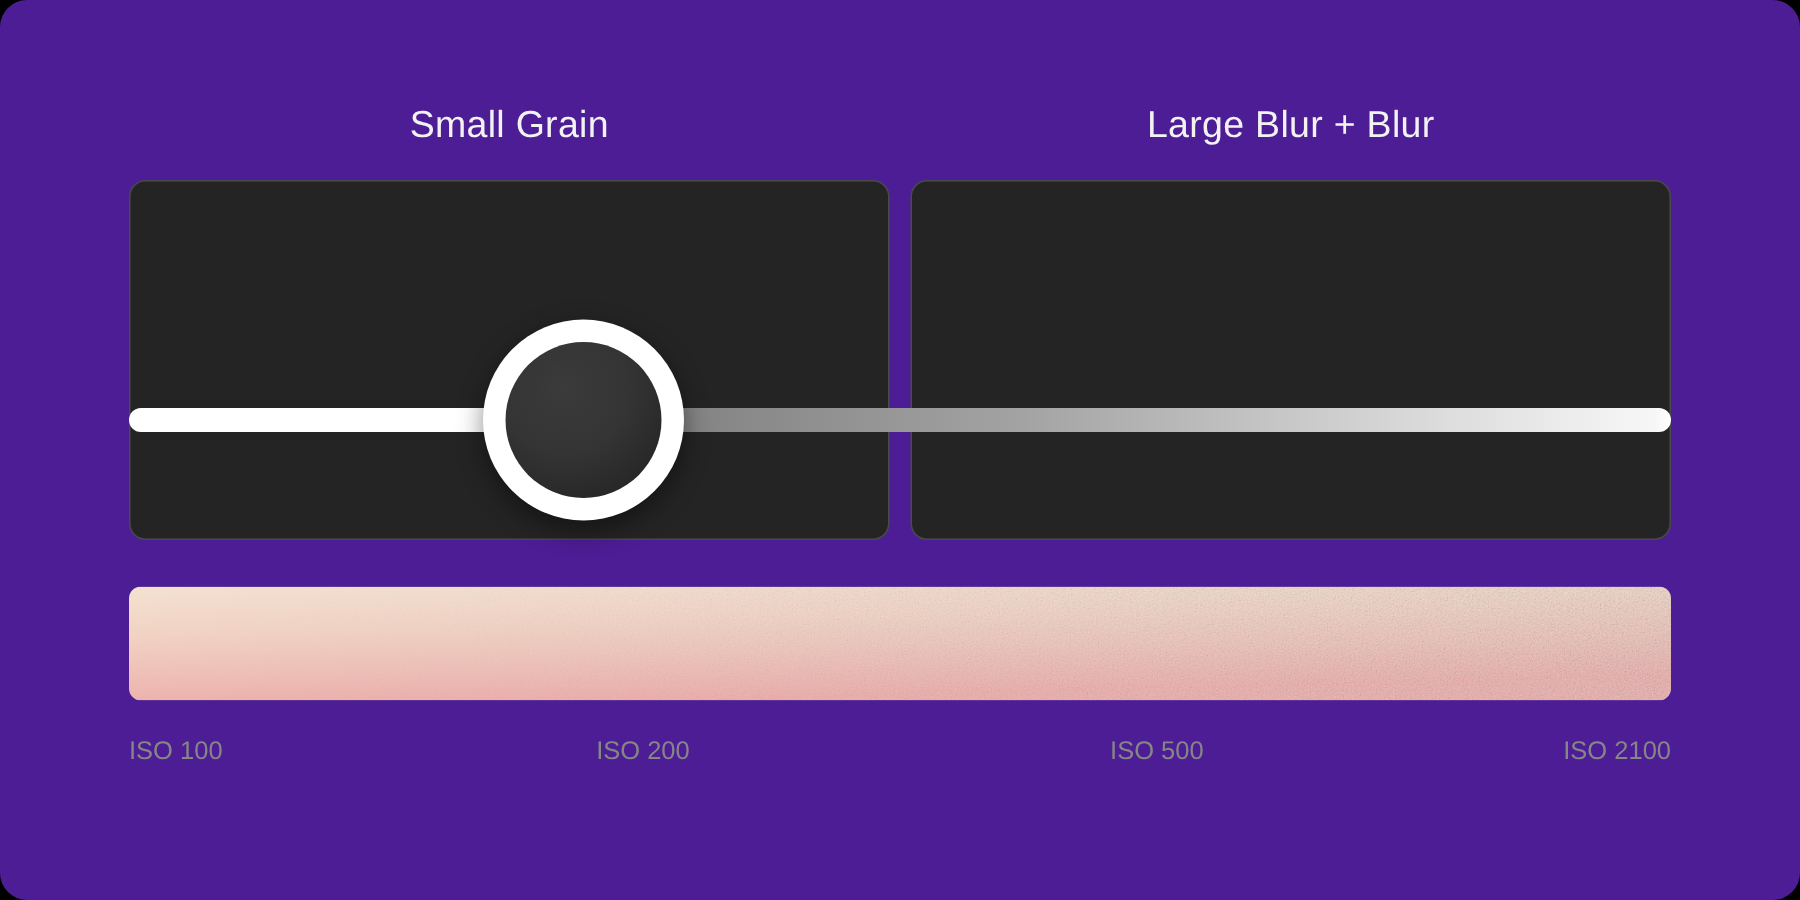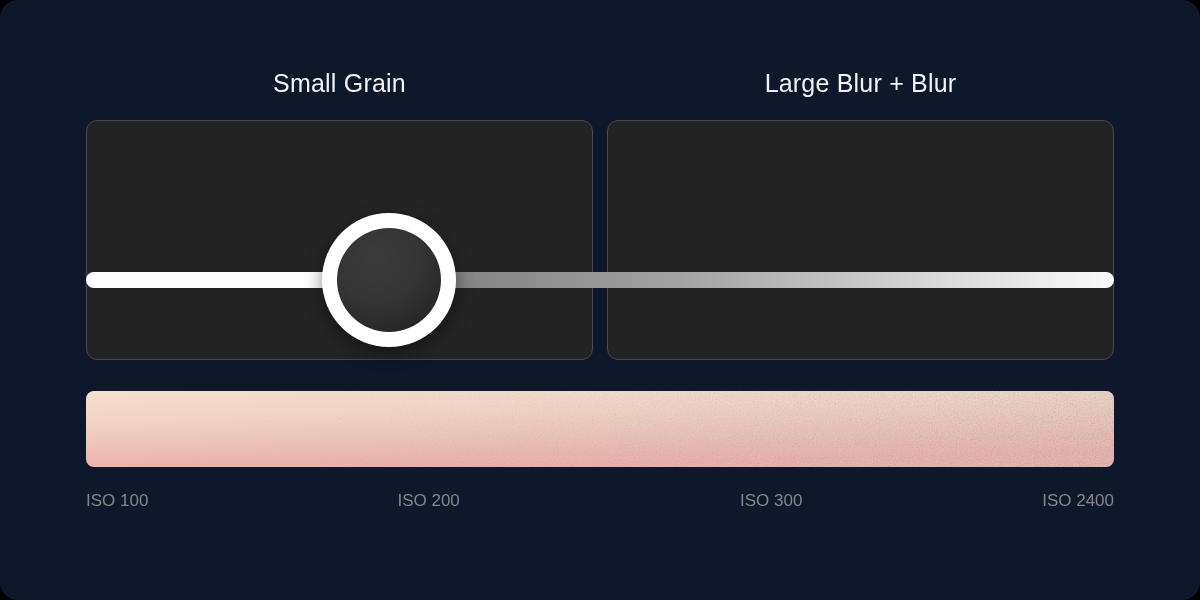--- a/index.html
+++ b/index.html
@@ -11,21 +11,21 @@
     width: 1200px;
     height: 600px;
     overflow: hidden;
     font-family: "Liberation Sans", sans-serif;
   }
 
   #app {
     position: relative;
     width: 1200px;
     height: 600px;
-    background: #0f172a;
+    background: #4c1d95;
     border-radius: 18px;
     overflow: hidden;
     box-sizing: border-box;
     text-decoration: underline;
   }
 
   
   .preview-row {
     position: absolute;
     left: 86px;
@@ -208,17 +208,17 @@
       <rect x="0" y="0" width="1028" height="76" fill="url(#peachGrad)"></rect>
       <g mask="url(#grainMask)">
         <rect x="0" y="0" width="1028" height="76" filter="url(#grainFine)" opacity="0.85"></rect>
       </g>
     </svg>
   </div>
 
   <div class="iso-row">
     <span class="iso-label iso-0">ISO 100</span>
     <span class="iso-label iso-1">ISO 200</span>
-    <span class="iso-label iso-2">ISO 300</span>
-    <span class="iso-label iso-3">ISO 2400</span>
+    <span class="iso-label iso-2">ISO 500</span>
+    <span class="iso-label iso-3">ISO 2100</span>
   </div>
 
 </div>
 
 </body></html>

